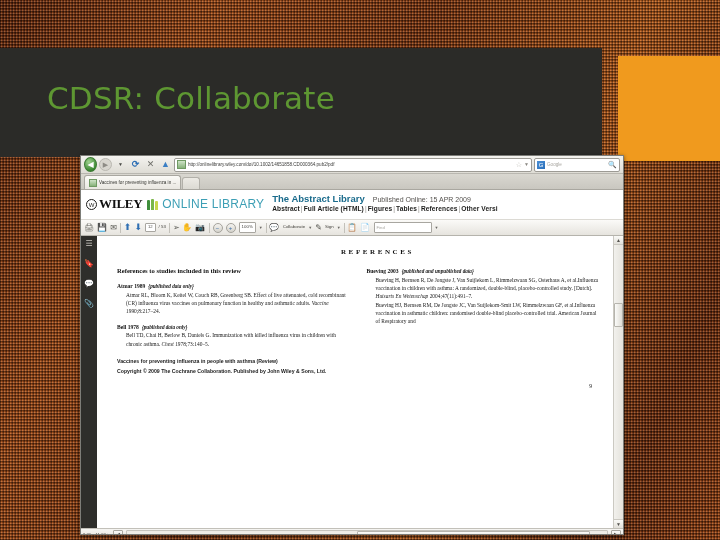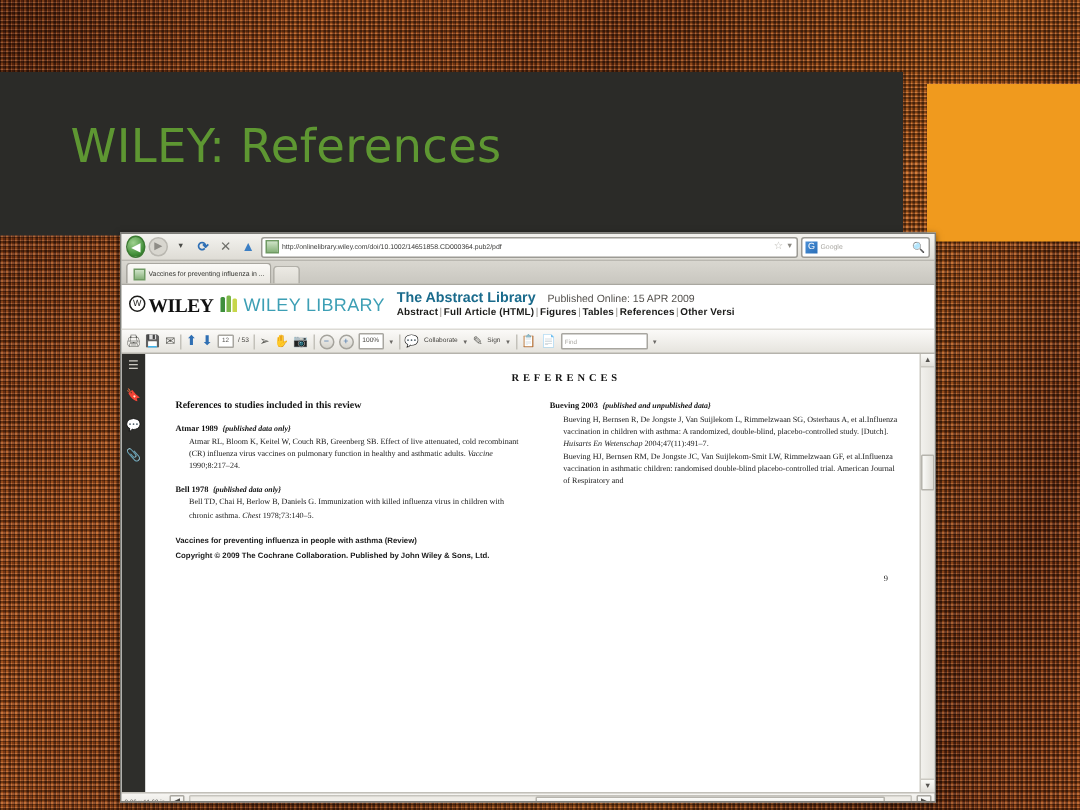--- a/index.html
+++ b/index.html
@@ -199,21 +199,21 @@
     display: flex;
     align-items: flex-start;
     background: #ffffff;
     padding: 4px 4px 3px 5px;
     height: 30px;
     box-sizing: border-box;
     border-bottom: 1px solid #dcdad4;
     overflow: hidden;
   }
   .wiley-logo {
-    display: flex; align-items: flex-start; gap: 2px;
+    display: flex; align-items: flex-end; gap: 2px;
     flex: 0 0 auto;
     padding-top: 3px;
   }
   .wiley-mark {
     width: 9px; height: 9px; border-radius: 50%;
     border: 1px solid #1c1c1a;
     display:flex; align-items:center; justify-content:center;
     font-size: 6px; color:#1c1c1a; line-height:1;
   }
   .wiley-word {
@@ -468,21 +468,21 @@
   }
 </style>
 </head>
 <body>
 
 <div id="slide">
 
   <div id="accent-block"></div>
 
   <div id="title-band"></div>
-  <div id="title-text">WILEY: References</div>
+  <div id="title-text">CDSR: Collaborate</div>
 
   <div id="browser">
 
     <div class="nav-bar">
       <div class="nav-btn">
         <div class="circ-back">◀</div>
       </div>
       <div class="nav-btn">
         <div class="circ-fwd">▶</div>
       </div>
@@ -523,21 +523,21 @@
 
     <div class="wiley-header">
       <div class="wiley-logo">
         <span class="wiley-mark">W</span>
         <span class="wiley-word">WILEY</span>
         <span class="books-icon">
           <i class="bk1"></i>
             <i class="bk2"></i>
             <i class="bk3"></i>
         </span>
-        <span class="ol-word">WILEY LIBRARY</span>
+        <span class="ol-word">ONLINE LIBRARY</span>
       </div>
       <div class="wiley-right">
         <div class="ch-row">
           <span class="ch-title">The Abstract Library</span>
           <span class="ch-pub">Published Online: 15 APR 2009</span>
         </div>
         <div class="ch-links">
           <span>Abstract</span><span class="sep">|</span><span>Full Article (HTML)</span><span class="sep">|</span><span>Figures</span><span class="sep">|</span><span>Tables</span><span class="sep">|</span><span>References</span><span class="sep">|</span><span>Other Versi</span>
         </div>
       </div>

